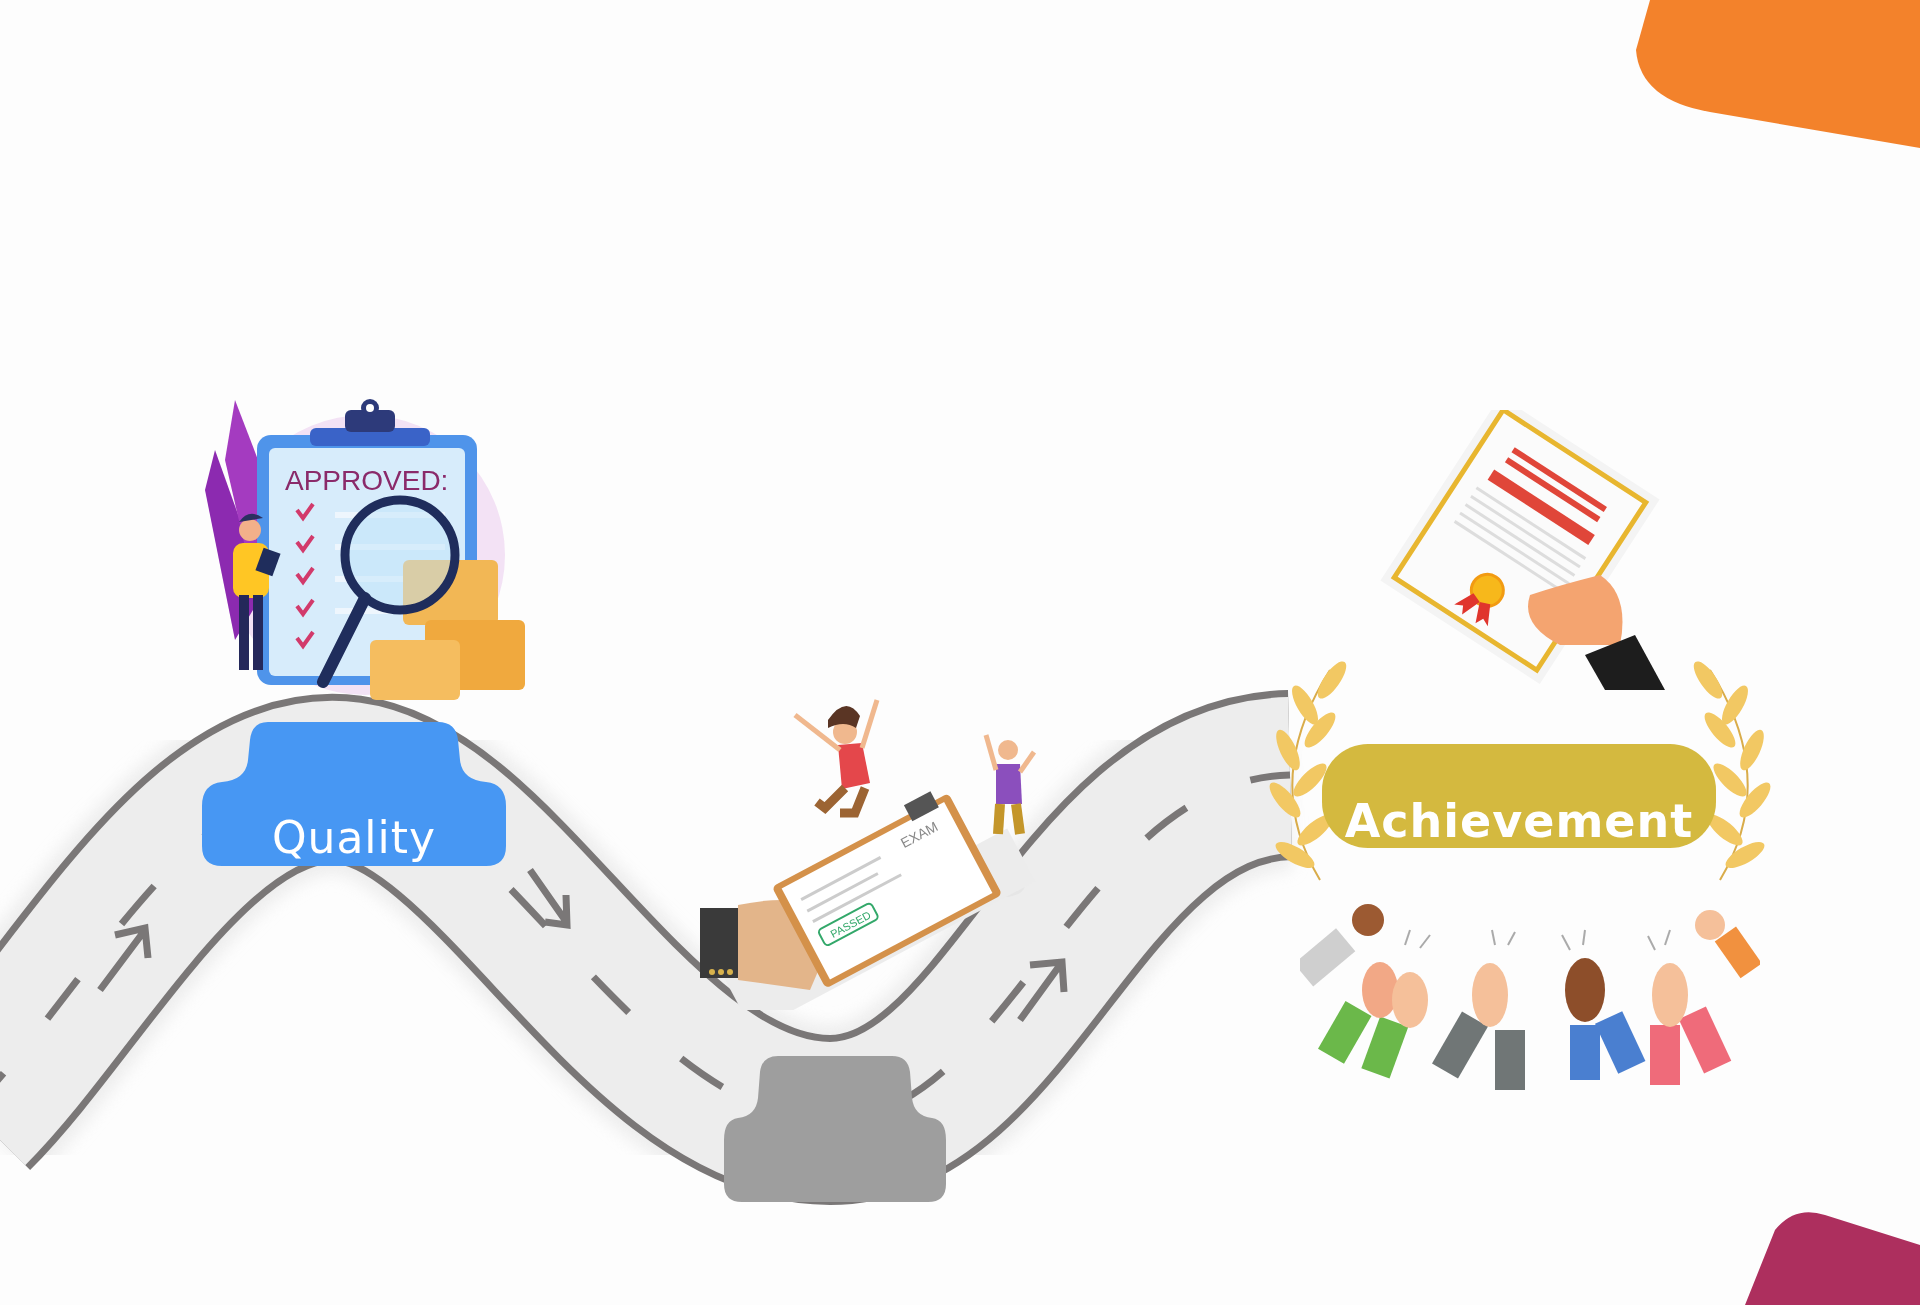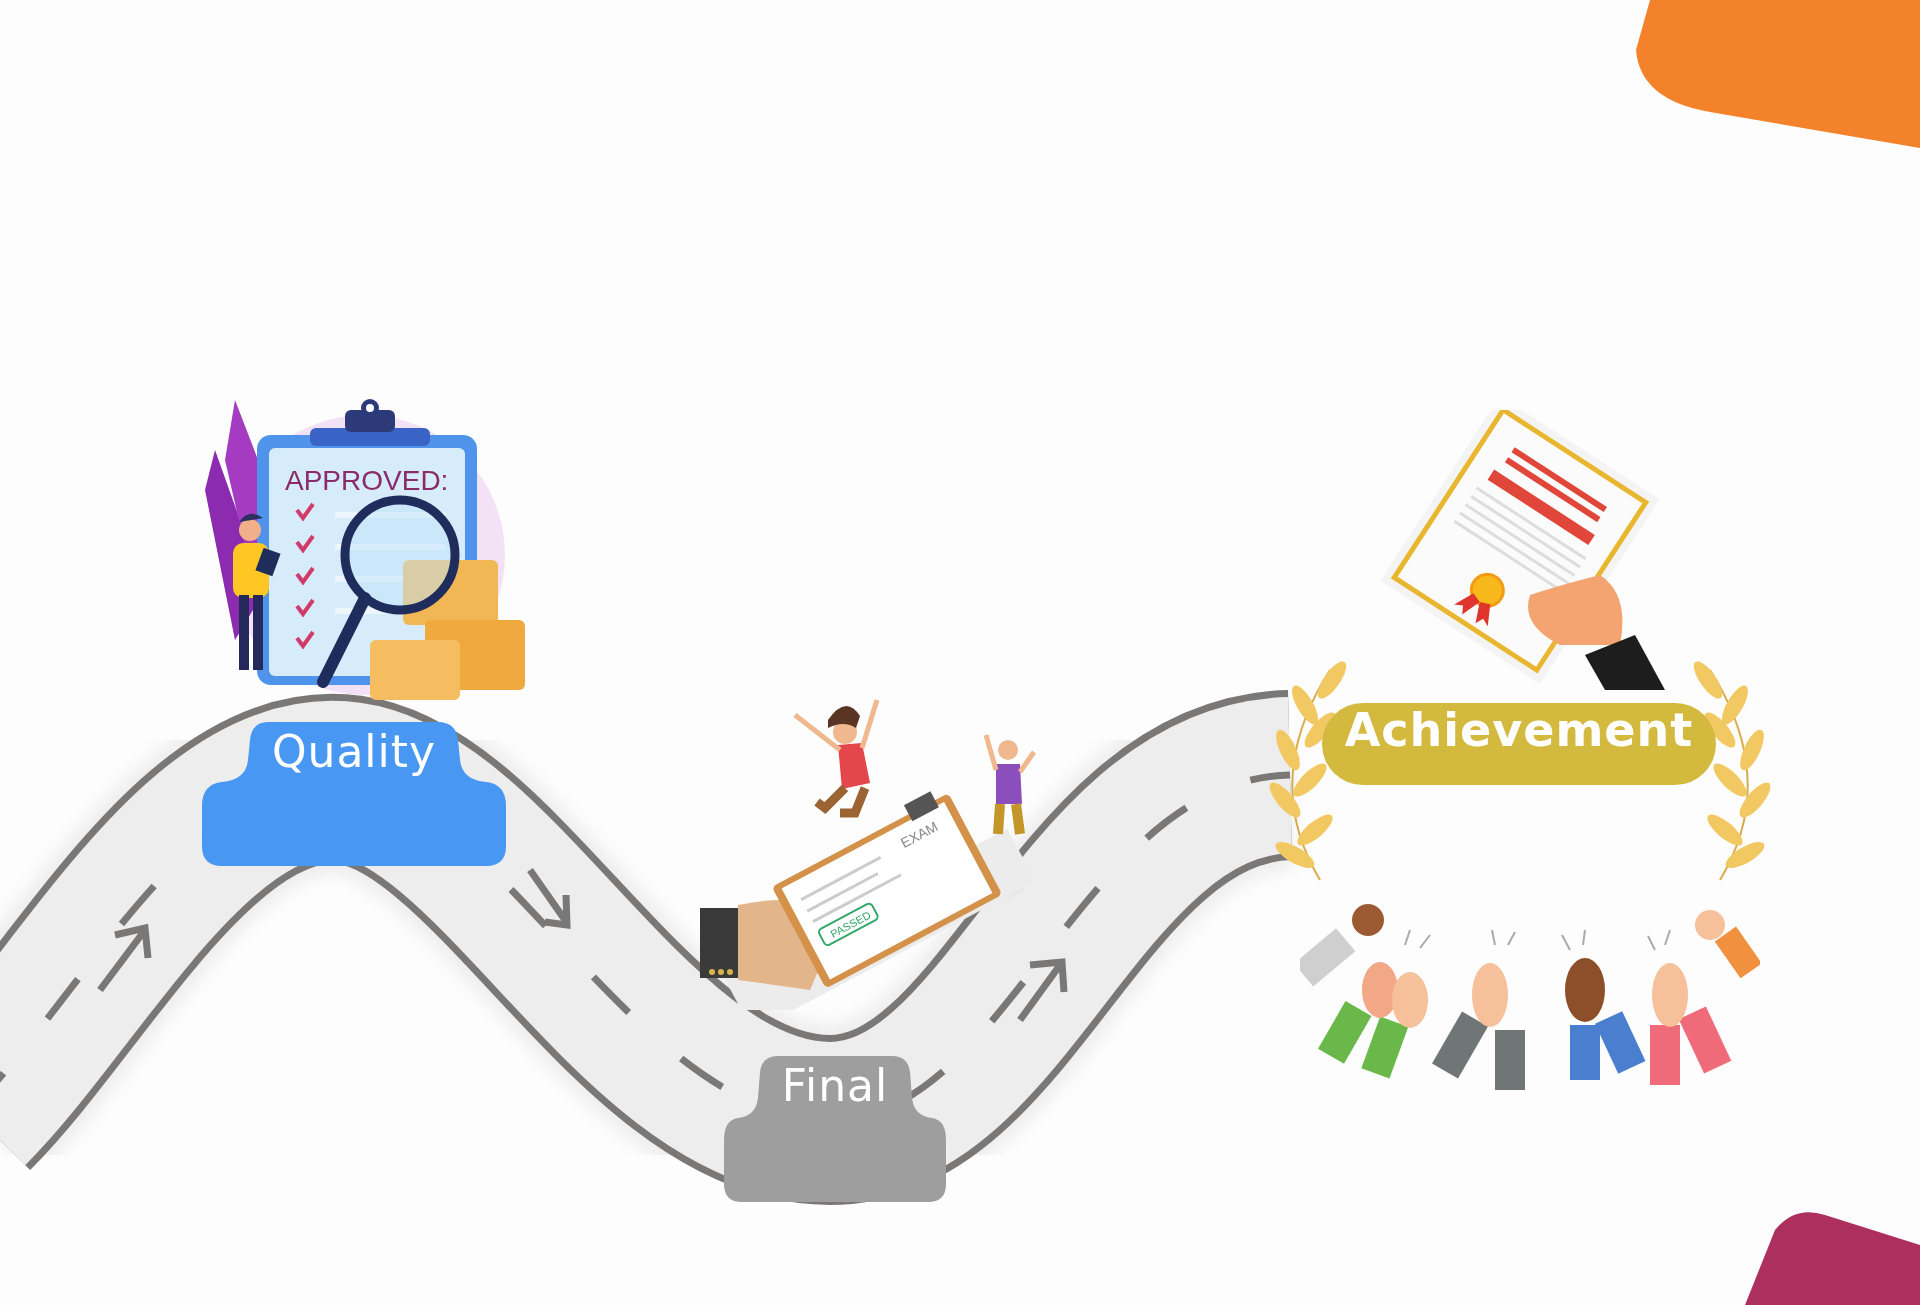--- a/index.html
+++ b/index.html
@@ -1,22 +1,22 @@
 <!DOCTYPE html>
 <html><head>
 <meta charset="utf-8">
 <style>
   html, body { margin:0; padding:0; }
   body { width:1920px; height:1305px; background:#fdfdfd; position:relative; overflow:hidden; font-family:"DejaVu Sans", sans-serif; }
   .abs { position:absolute; }
   svg.full { position:absolute; left:0; top:0; }
-  .label { position:absolute; display:flex; align-items:flex-start; justify-content:center; text-align:center; color:#fff; }
+  .label { position:absolute; display:flex; align-items:flex-end; justify-content:center; text-align:center; color:#fff; }
   .lbl-quality { left:202px; top:722px; width:304px; height:146px; font-size:44px; line-height:60px; font-weight:500; letter-spacing:1px; }
   .lbl-final { left:728px; top:1056px; width:214px; height:148px; font-size:44px; line-height:60px; font-weight:500; letter-spacing:1px; }
-  .lbl-achieve { left:1322px; top:703px; width:394px; height:82px; font-size:46px; font-weight:bold; letter-spacing:1px; border-radius:46px; }
+  .lbl-achieve { left:1322px; top:744px; width:394px; height:104px; font-size:46px; font-weight:bold; letter-spacing:1px; border-radius:46px; }
   .label span { display:block; }
 </style>
 </head>
 <body>
 
 <svg class="full" width="1920" height="1305">
   <path d="M1650 0 L1920 0 L1920 148 L1710 112 Q1640 100 1636 50 Z" fill="#f3822b"></path>
   <path d="M1745 1305 L1775 1230 Q1795 1205 1825 1215 L1920 1245 L1920 1305 Z" fill="#ad2f5e"></path>
 </svg>
 
@@ -197,19 +197,18 @@
 </svg>
 
 <div class="label lbl-quality">
   <div>
     <span>Quality</span>
   </div>
 </div>
 
 <div class="label lbl-final">
   <div>
-    <span>Final</span>
   </div>
 </div>
 
 <div class="label lbl-achieve" style="background:#d4b93f">
   <span>Achievement</span>
 </div>
 
 </body></html>

